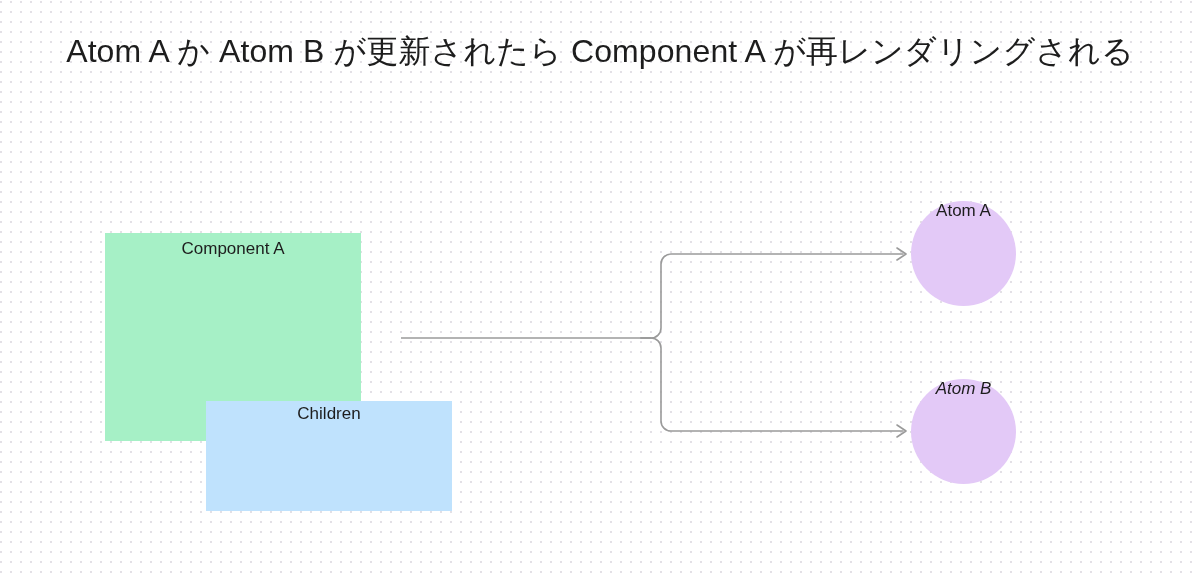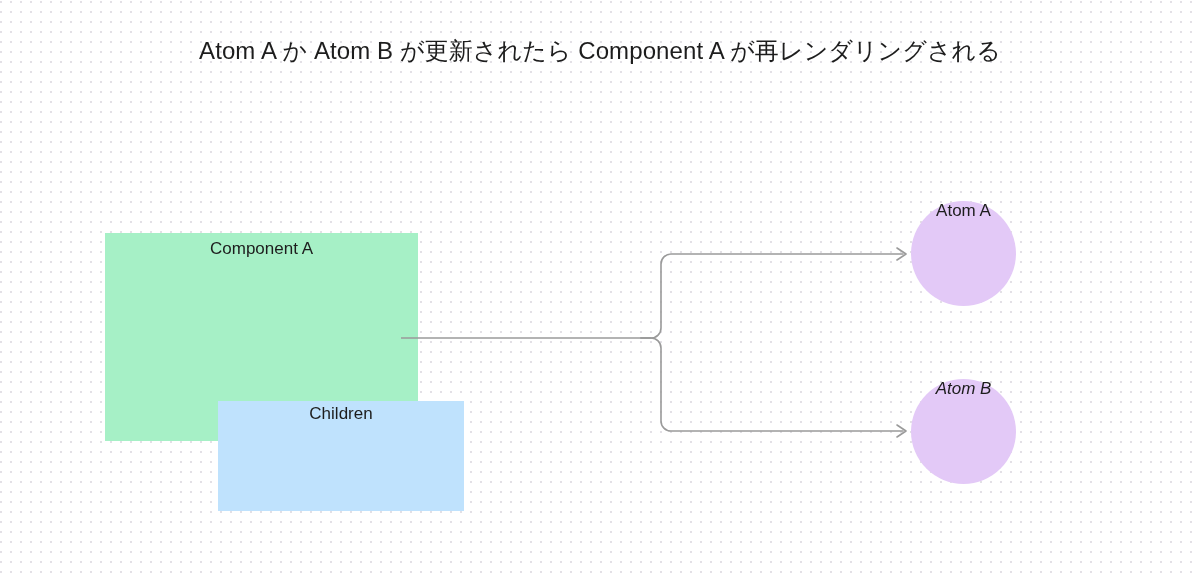--- a/index.html
+++ b/index.html
@@ -25,21 +25,21 @@
   }
 
   
   #title-block {
     position: absolute;
     left: 0px;
     top: 28px;
     width: 1200px;
     text-align: center;
     color: #1d1d1d;
-    font-size: 24px;
+    font-size: 32px;
     line-height: 46px;
     letter-spacing: 0.1px;
     white-space: nowrap;
   }
   #title-block .tline {
     display: block;
   }
 
   
   .node {
@@ -49,32 +49,32 @@
     justify-content: center;
     color: #1d1d1d;
     font-size: 17px;
     line-height: 1.2;
     box-sizing: border-box;
   }
 
   #node-component-a {
     left: 105px;
     top: 233px;
-    width: 313px;
+    width: 256px;
     height: 208px;
     background: #a6f0c6;
     z-index: 2;
   }
   #node-component-a .node-label {
     
     transform: translateY(6px);
   }
 
   #node-children {
-    left: 218px;
+    left: 206px;
     top: 401px;
     width: 246px;
     height: 110px;
     background: #bfe2fd;
     z-index: 3;
   }
   #node-children .node-label {
     transform: translateY(3px);
   }
 

